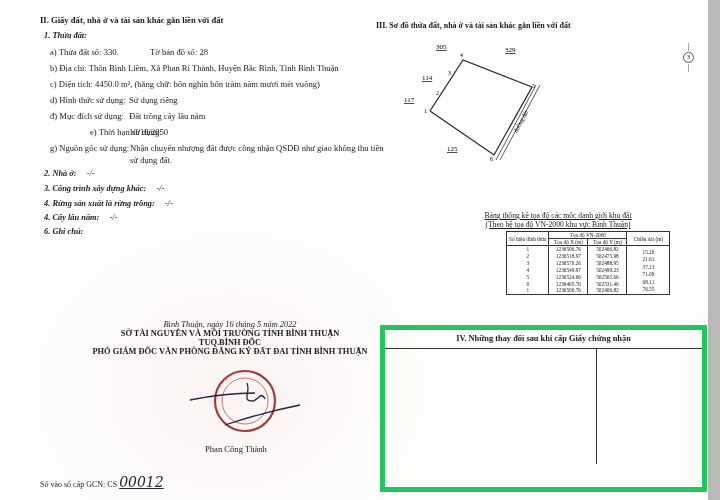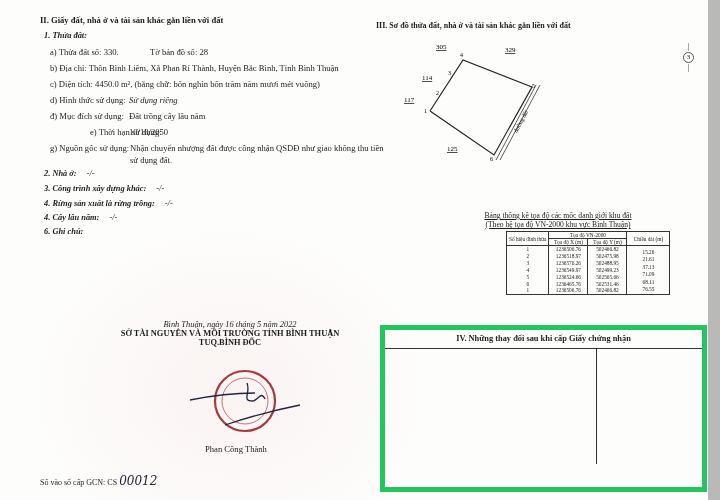--- a/index.html
+++ b/index.html
@@ -24,39 +24,39 @@
     table.coords td, table.coords th { border: 0.8px solid #333; padding: 0 2px; font-weight: normal; text-align: center; }
     table.coords tbody td { border-top: none; border-bottom: none; line-height: 6.9px; }
     .box4 { position: absolute; left: 380px; top: 325px; width: 317px; height: 157px; border: 5px solid #22c55e; }
     .box4 .hdr { height: 18px; border-bottom: 1px solid #333; font-size: 8.4px; font-weight: bold; text-align: center; line-height: 18px; }
     .box4 .cols { display: flex; height: 22px; border-bottom: 1px solid #333; font-size: 8.4px; }
     .box4 .c1 { width: 211px; border-right: 1px solid #333; text-align: center; line-height: 20px; }
     .box4 .c2 { flex: 1; text-align: center; line-height: 9.5px; padding-top: 1px; }
     .box4 .body { display: flex; height: 115px; }
     .box4 .body .c1b { width: 211px; border-right: 1px solid #333; }
     .gcn { font-size: 8px; }
-    .hand { font-family: "DejaVu Serif", serif; font-style: italic; color: #223; font-size: 12px; }
+    .hand { font-family: "DejaVu Serif", serif; font-style: italic; color: #223; font-size: 14px; text-decoration: underline; }
     .pink { position: absolute; left: 0; top: 0; width: 708px; height: 500px; pointer-events: none;
       background: radial-gradient(ellipse at 230px 390px, rgba(240,200,200,0.18), rgba(255,255,255,0) 200px); }
   </style>
 </head>
 <body>
 
 <div class="page"></div>
 <div class="pink"></div>
 <div class="strip"></div>
 
 <div class="abs h2" style="left:40px;top:15px;">II. Giấy đất, nhà ở và tài sản khác gắn liền với đất</div>
 <div class="abs ital-b" style="left:44px;top:31px;">1. Thửa đất:</div>
 <div class="abs line" style="left:50px;top:47px;">a) Thửa đất số: 330.</div>
 <div class="abs line" style="left:150px;top:47px;">Tờ bản đồ số: 28</div>
 <div class="abs line" style="left:50px;top:63px;">b) Địa chỉ: Thôn Bình Liêm, Xã Phan Rí Thành, Huyện Bắc Bình, Tỉnh Bình Thuận</div>
 <div class="abs line" style="left:50px;top:79px;">c) Diện tích: 4450.0 m², (bằng chữ: bốn nghìn bốn trăm năm mươi mét vuông)</div>
 <div class="abs line" style="left:50px;top:95px;">d) Hình thức sử dụng:</div>
-<div class="abs line" style="left:129px;top:95px;font-style:italic;">Sử dụng riêng</div>
+<div class="abs line" style="left:129px;top:95px;">Sử dụng riêng</div>
 <div class="abs line" style="left:50px;top:111px;">đ) Mục đích sử dụng:</div>
 <div class="abs line" style="left:129px;top:111px;">Đất trồng cây lâu năm</div>
 <div class="abs line" style="left:50px;top:127px;margin-left:40px;">e) Thời hạn sử dụng:</div>
 <div class="abs line" style="left:129px;top:127px;">10/10/2050</div>
 <div class="abs line" style="left:50px;top:143px;">g) Nguồn gốc sử dụng:</div>
 <div class="abs line" style="left:130px;top:143px;">Nhận chuyển nhượng đất được công nhận QSDĐ như giao không thu tiền</div>
 <div class="abs line" style="left:130px;top:155px;">sử dụng đất.</div>
 
 <div class="abs ital-b" style="left:44px;top:169px;"><span>2. Nhà ở:</span><span class="dash">-/-</span></div>
 <div class="abs ital-b" style="left:44px;top:184px;"><span>3. Công trình xây dựng khác:</span><span class="dash">-/-</span></div>
@@ -150,20 +150,21 @@
         <td>1236506.76</td>
         <td>502466.82</td>
       </tr>
   </tbody>
 </table>
 
 <div class="abs sig" style="left:80px;top:320px;width:300px;">
   <div class="date">Bình Thuận, ngày 16 tháng 5 năm 2022</div>
   <div class="b">SỞ TÀI NGUYÊN VÀ MÔI TRƯỜNG TỈNH BÌNH THUẬN</div>
   <div class="b">TUQ.BÌNH ĐỐC</div>
+  <div class="b">PHÓ GIÁM ĐỐC VĂN PHÒNG ĐĂNG KÝ ĐẤT ĐAI TỈNH BÌNH THUẬN</div>
 </div>
 <svg class="abs" style="left:185px;top:365px;" width="120" height="75">
   <circle cx="60" cy="36" r="30" fill="none" stroke="#a63a3a" stroke-width="2.2"></circle>
   <circle cx="60" cy="36" r="23" fill="none" stroke="#b45050" stroke-width="0.8"></circle>
   <path d="M5,35 C30,30 50,28 70,28 M40,60 C70,50 90,45 115,40" stroke="#202540" stroke-width="1.3" fill="none"></path>
   <path d="M62,18 c4,10 -6,18 6,18 c6,-2 8,-10 12,-2" stroke="#202540" stroke-width="1.3" fill="none"></path>
 </svg>
 <div class="abs" style="left:205px;top:444px;font-size:8.6px;">Phan Công Thành</div>
 
 <div class="abs gcn" style="left:40px;top:474px;">

